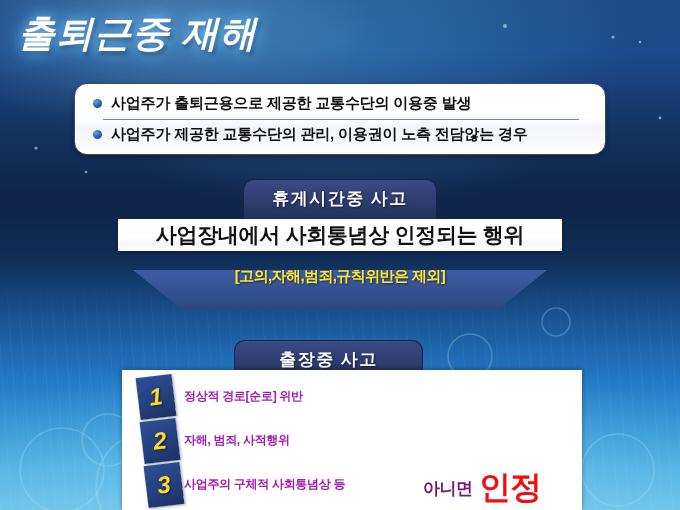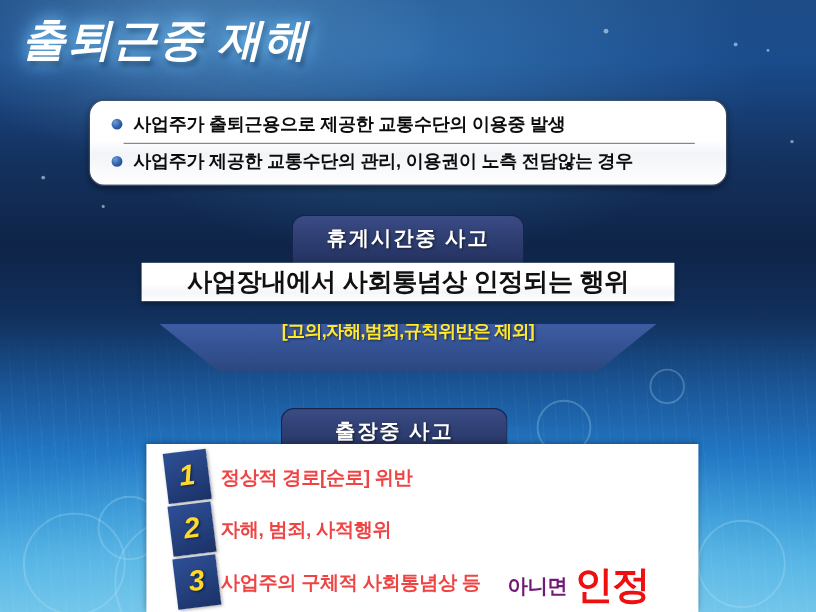--- a/index.html
+++ b/index.html
@@ -204,23 +204,23 @@
     font-weight: bold;
     font-style: italic;
     display: flex;
     align-items: center;
     justify-content: center;
     text-shadow: 1px 1px 2px rgba(0,0,0,0.5);
     box-shadow: 1px 1px 3px rgba(0,0,0,0.35);
   }
   .list-text {
     position: absolute;
-    font-size: 16px;
-    font-weight: bold;
-    color: #ef4444;
+    font-size: 12px;
+    font-weight: bold;
+    color: #a21caf;
     letter-spacing: -0.3px;
     white-space: nowrap;
   }
   #accept-small {
     position: absolute;
     font-size: 17px;
     font-weight: bold;
     color: #701a75;
     letter-spacing: -0.5px;
     white-space: nowrap;

